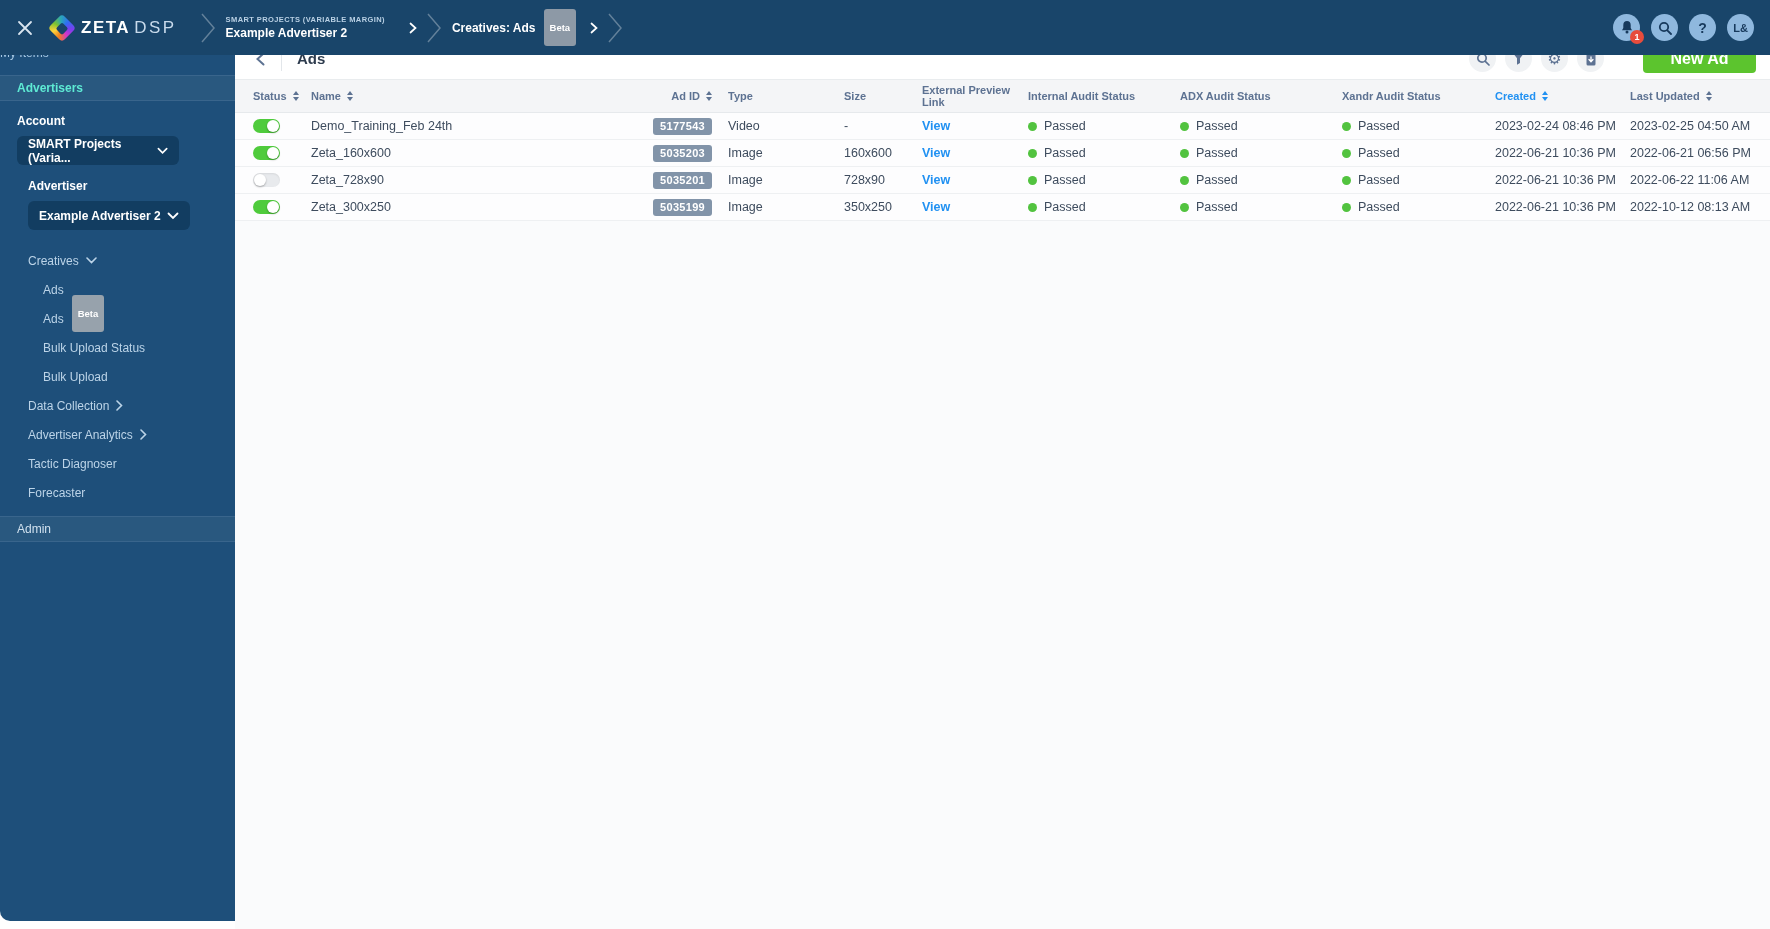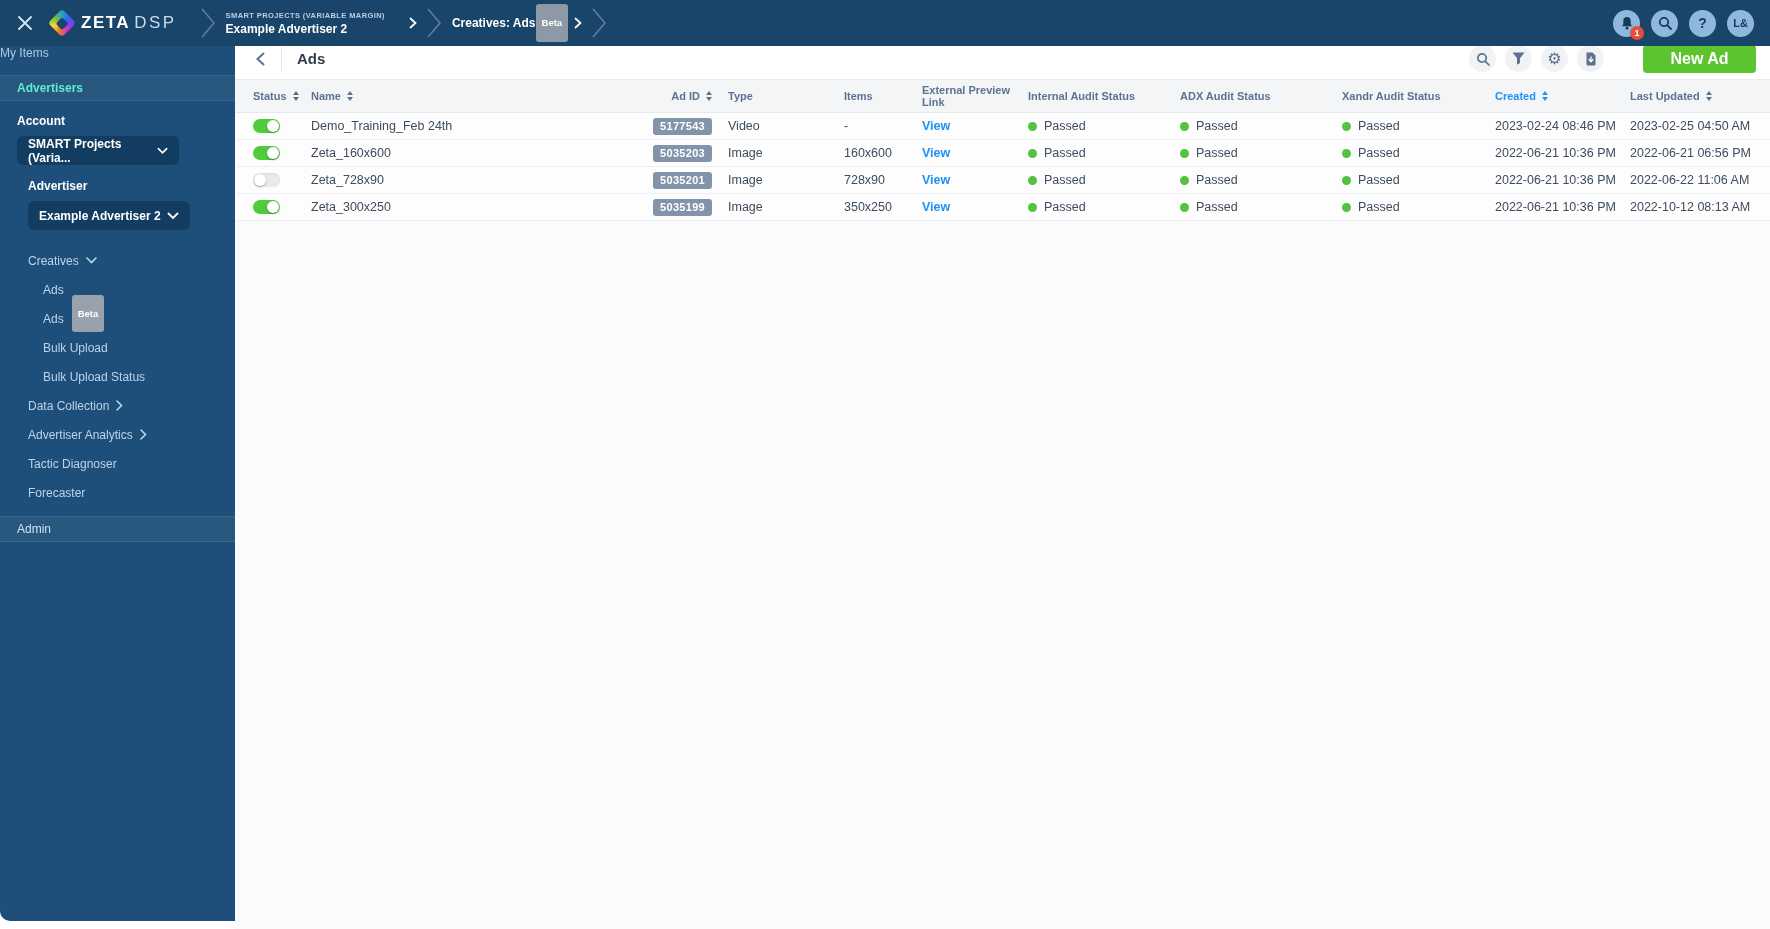--- a/index.html
+++ b/index.html
@@ -1,35 +1,35 @@
 <!DOCTYPE html>
 <html><head>
 <meta charset="utf-8">
 <style>
   * { margin:0; padding:0; box-sizing:border-box; }
   html,body { width:1770px; height:929px; overflow:hidden; background:#fff;
     font-family:"Liberation Sans","DejaVu Sans",sans-serif; }
 
   
-  .topbar { height:46px; background:#19456a; display:flex; align-items:center;
+  .topbar { height:55px; background:#19456a; display:flex; align-items:center;
     padding:0 16px 0 14px; position:relative; z-index:5; }
   .close-x { width:22px; height:22px; display:flex; align-items:center; justify-content:center;
     cursor:pointer; }
   .brand { display:flex; align-items:center; gap:9px; margin:0 14px 0 16px; }
   .diamond { width:20px; height:20px; transform:rotate(45deg); border-radius:4px; position:relative;
     background:conic-gradient(from 0deg,#2f6df2,#7a3ff0,#d534c8,#f07f1f,#ffd43b,#7ac32f,#2aa6b8,#2f6df2); }
   .diamond::after { content:''; position:absolute; inset:5.5px; background:#19456a; border-radius:2px; }
   .brand-name { color:#fff; font-weight:800; font-size:17px; letter-spacing:1.5px; }
   .brand-suffix { color:#c9dbec; font-weight:400; font-size:17px; letter-spacing:2.5px; margin-left:4px; }
   .bc-sep { margin:0 10px; display:flex; align-items:center; }
   .crumb { display:flex; align-items:center; gap:8px; }
   .crumb-texts { display:flex; flex-direction:column; justify-content:center; gap:2px; }
   .eyebrow { font-size:7.5px; font-weight:700; color:#b9d0e4; letter-spacing:.4px; }
   .crumb-label { font-size:12px; font-weight:700; color:#fff; }
-  .crumb2 { display:flex; align-items:center; }
+  .crumb2 { display:flex; align-items:center; gap:8px; }
   .beta-badge { background:#8d99a6; color:#fff; font-size:9.5px; font-weight:700;
     padding:14px 6px; border-radius:3px; line-height:1; }
   .topbar-right { margin-left:auto; display:flex; align-items:center; }
   .icon-circle { width:27px; height:27px; border-radius:50%; background:#8fb8de; color:#17395c;
     display:flex; align-items:center; justify-content:center; margin-left:11px; position:relative;
     cursor:pointer; font-weight:700; }
   .notif-badge { position:absolute; bottom:-3px; right:-4px; min-width:14px; height:14px;
     background:#e74c3c; border-radius:50%; color:#fff; font-size:9px; font-weight:700;
     display:flex; align-items:center; justify-content:center; }
   .help-glyph { font-size:14px; font-weight:700; }
@@ -204,24 +204,24 @@
         </svg>
     </div>
     <div class="nav-item child">
       <span>Ads</span>
     </div>
     <div class="nav-item child">
       <span>Ads</span>
       <span class="beta-badge">Beta</span>
     </div>
     <div class="nav-item child">
+      <span>Bulk Upload Status</span>
+    </div>
+    <div class="nav-item child">
       <span>Bulk Upload</span>
-    </div>
-    <div class="nav-item child">
-      <span>Bulk Upload Status</span>
     </div>
     <div class="nav-item">
       <span>Data Collection</span>
       <svg width="7" height="11" viewBox="0 0 7 11">
           <polyline points="1,1 5.5,5.5 1,10" fill="none" stroke="#bcd4e8" stroke-width="1.6" stroke-linecap="round"></polyline>
         </svg>
     </div>
     <div class="nav-item">
       <span>Advertiser Analytics</span>
       <svg width="7" height="11" viewBox="0 0 7 11">
@@ -294,21 +294,21 @@
       <span>Ad ID</span>
       <span class="sort">
           <i class="up"></i>
           <i class="down"></i>
         </span>
     </div>
     <div class="th">
       <span>Type</span>
     </div>
     <div class="th">
-      <span>Items</span>
+      <span>Size</span>
     </div>
     <div class="th">
       <span>External Preview Link</span>
     </div>
     <div class="th">
       <span>Internal Audit Status</span>
     </div>
     <div class="th">
       <span>ADX Audit Status</span>
     </div>

